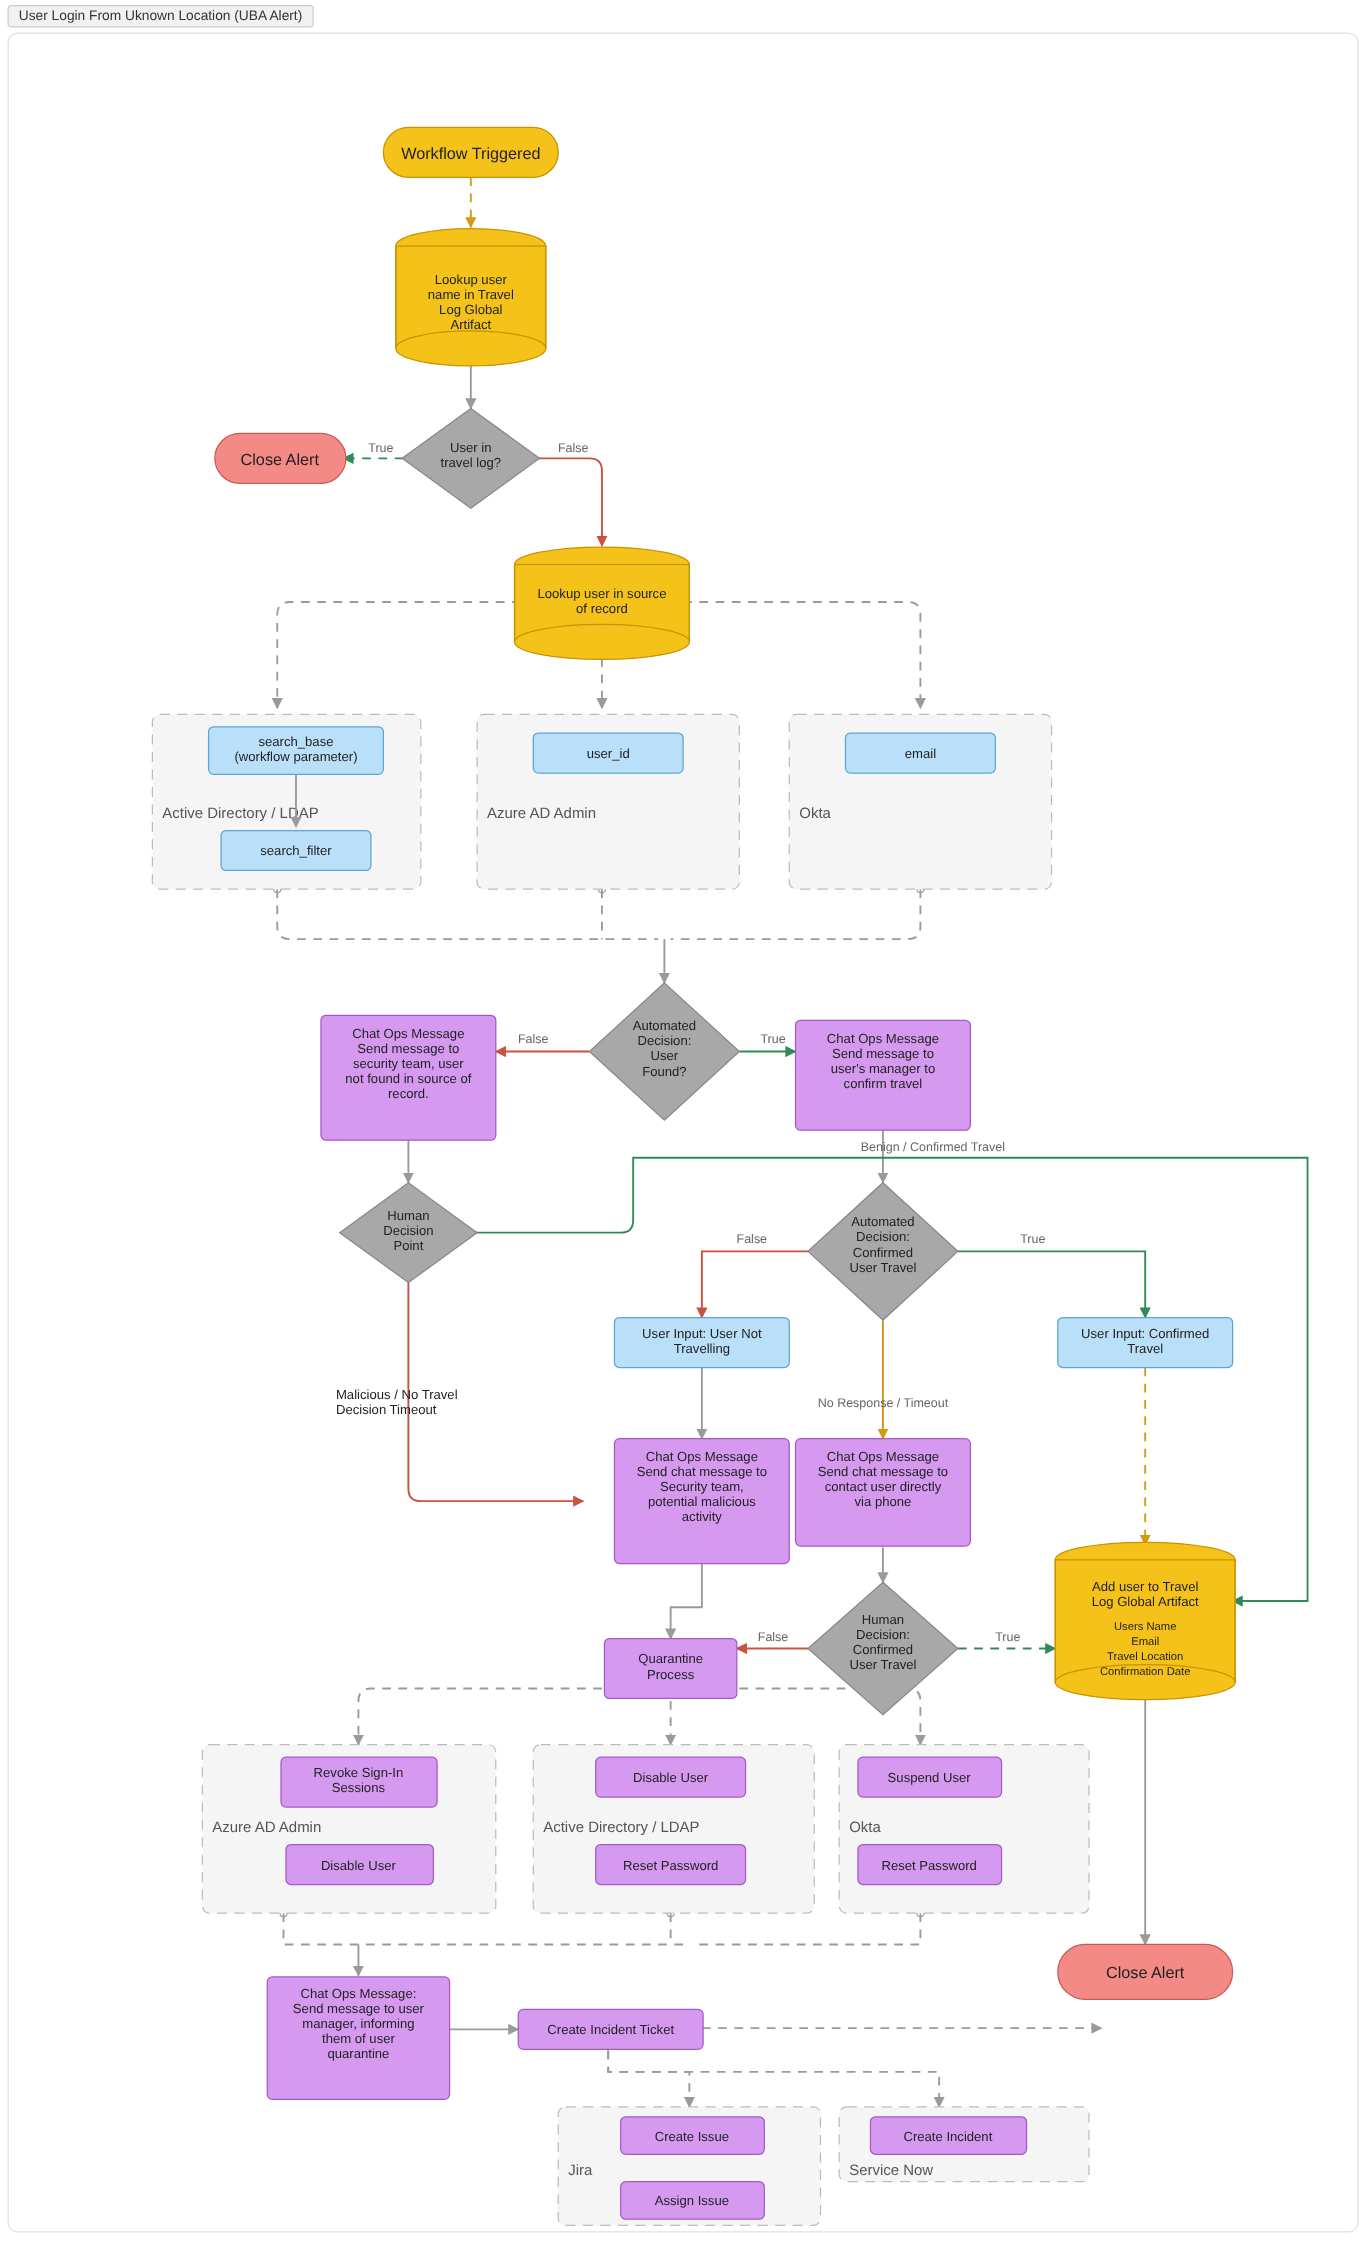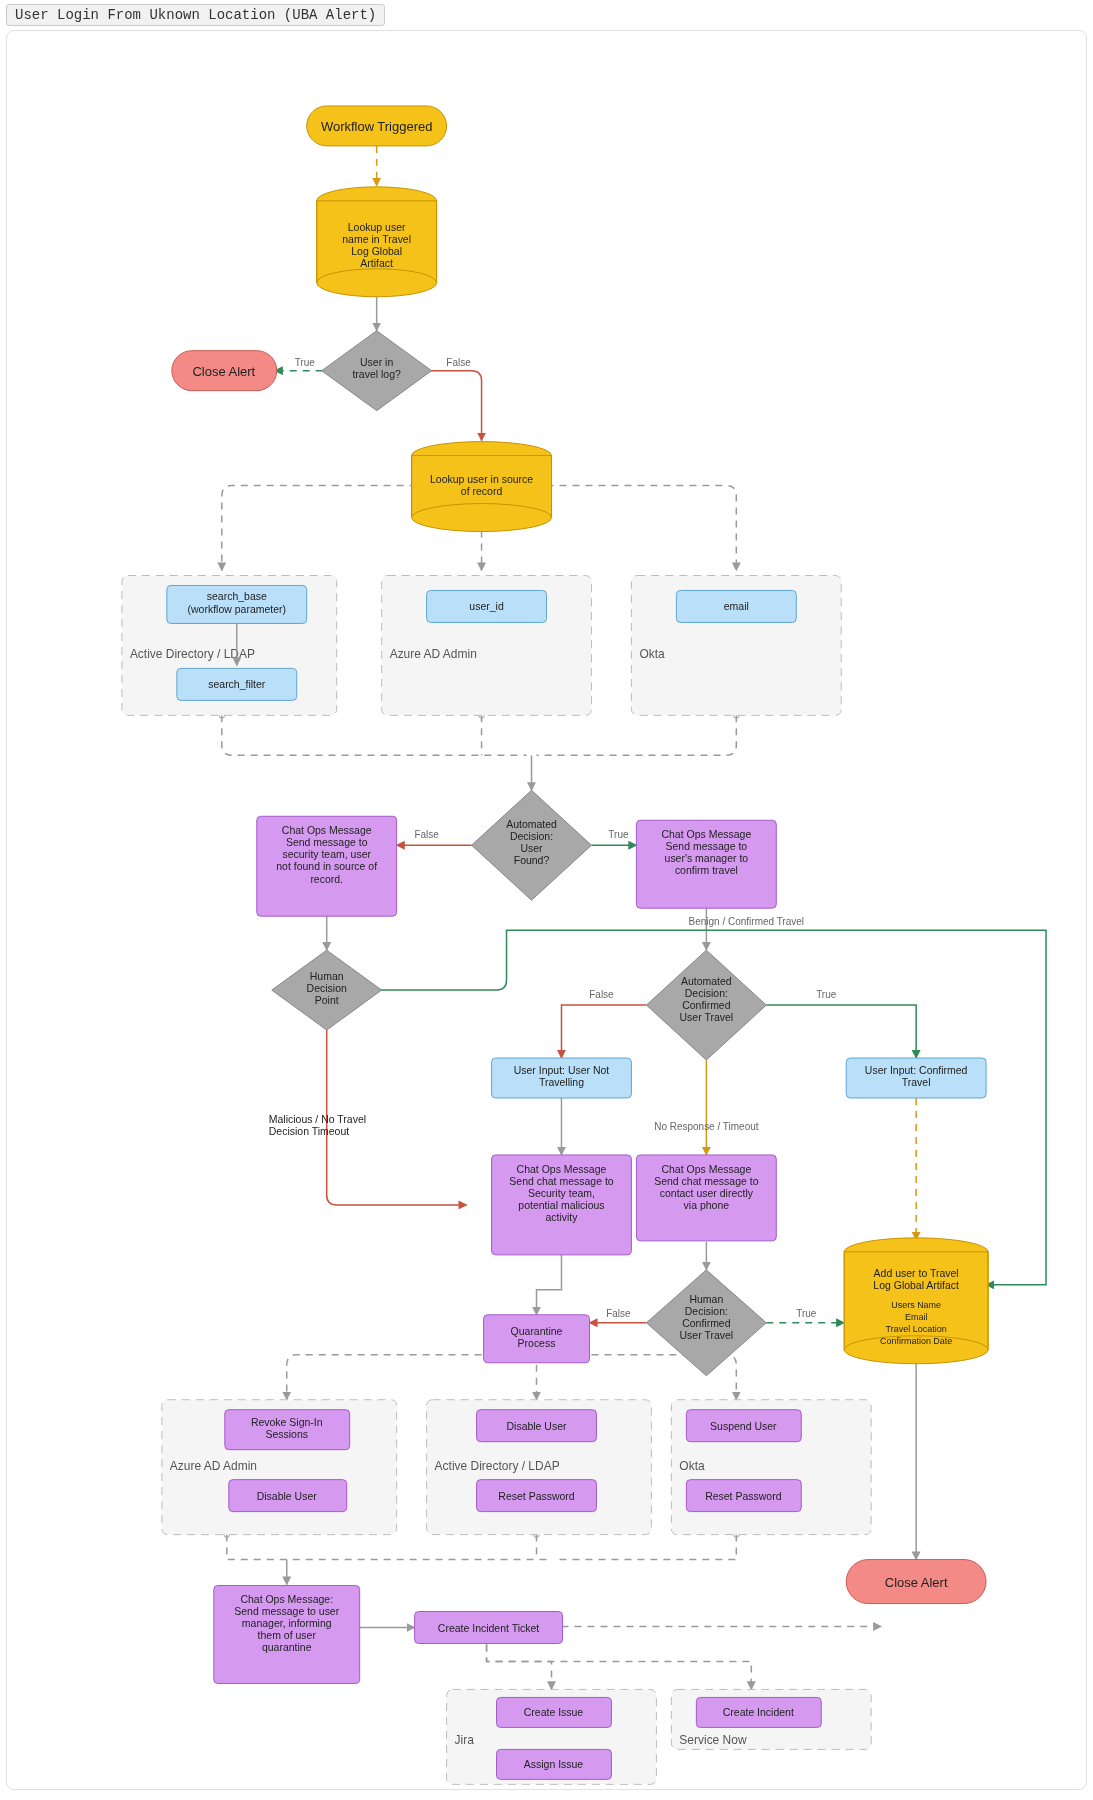--- a/index.html
+++ b/index.html
@@ -3,22 +3,21 @@
 <meta charset="utf-8">
 <style>
   html, body {
     margin: 0;
     padding: 0;
     background: #fff;
     font-family: -apple-system, BlinkMacSystemFont, "Segoe UI", Arial, sans-serif;
   }
   .tab-bar {
     padding: 4px 6px 0 6px;
-    font-size: 14px;
-    font-family: Liberation Mono, monospace;
+    font-size: 11px;
   }
   .tab {
     display: inline-block;
     background: #f1f1f1;
     border: 1px solid #ccc;
     border-radius: 3px;
     padding: 2px 8px;
     color: #333;
   }
   .canvas-wrap {

